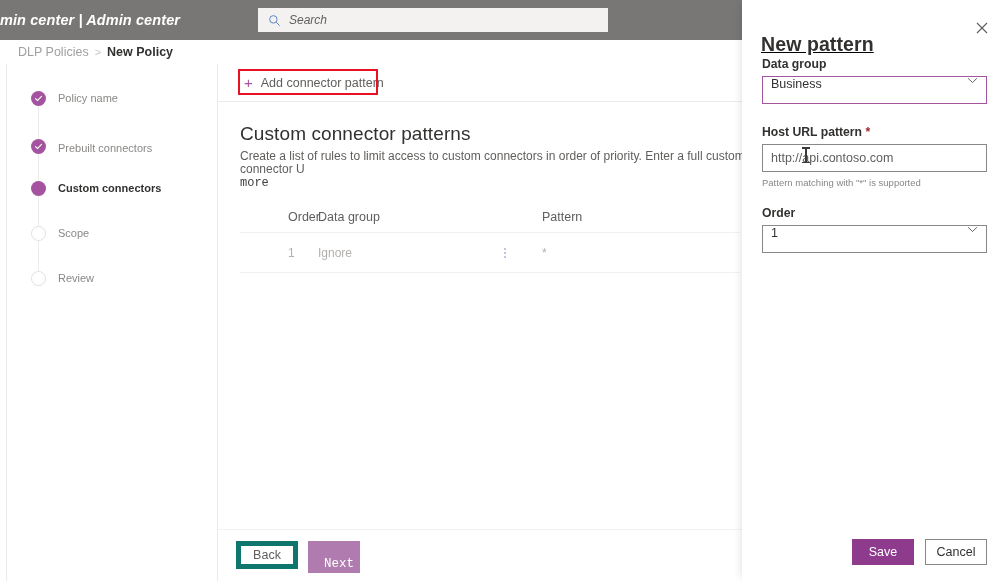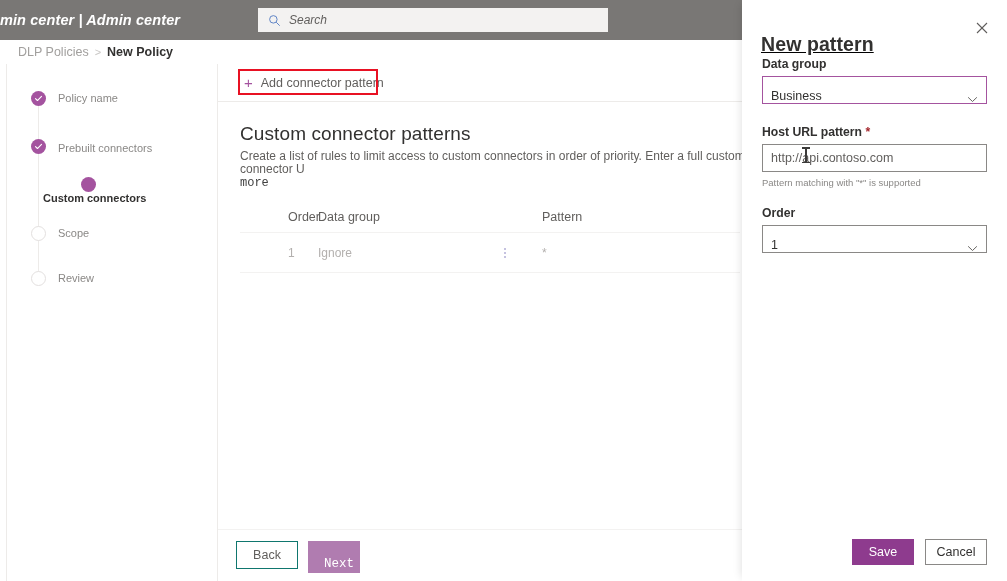--- a/index.html
+++ b/index.html
@@ -291,21 +291,21 @@
     border-top: 1px solid #f3f2f1;
     box-sizing: border-box;
   }
   .btn-back {
     position: absolute;
     left: 18px;
     top: 11px;
     width: 62px;
     height: 28px;
     background: #ffffff;
-    border: 1px solid #0f766e;
+    border: 5px solid #0f766e;
     font-size: 12.5px;
     color: #605e5c;
     cursor: pointer;
     font-family: "Liberation Sans", sans-serif;
     padding: 0;
   }
   .btn-next {
     position: absolute;
     left: 90px;
     top: 11px;
@@ -367,21 +367,21 @@
     display: block;
   }
   .req-star { color: #a4262c; font-weight: 600; }
   .select-box {
     width: 225px;
     height: 28px;
     box-sizing: border-box;
     border: 1px solid #8a8886;
     background: #ffffff;
     display: flex;
-    align-items: flex-end;
+    align-items: flex-start;
     padding: 0 8px;
     cursor: pointer;
   }
   .select-box.focused {
     border: 1.5px solid #a4539f;
   }
   .select-value {
     font-size: 12.5px;
     color: #323130;
     flex: 1;
@@ -507,21 +507,21 @@
 
   <div class="step" style="top:68px;align-items:flex-end;">
     <span class="step-dot done">
       <svg class="step-check" width="9" height="9" viewBox="0 0 12 12">
         <polyline points="2,6.2 4.6,8.7 10,3.2" fill="none" stroke="#ffffff" stroke-width="1.5" stroke-linecap="round" stroke-linejoin="round"></polyline>
       </svg>
     </span>
     <span class="step-label">Prebuilt connectors</span>
   </div>
 
-  <div class="step" style="top:113px;flex-direction:column;">
+  <div class="step" style="top:113px;">
     <span class="step-dot current"></span>
     <span class="step-label active">Custom connectors</span>
   </div>
 
   <div class="step" style="top:158px;">
     <span class="step-dot todo"></span>
     <span class="step-label">Scope</span>
   </div>
 
   <div class="step" style="top:203px;">

